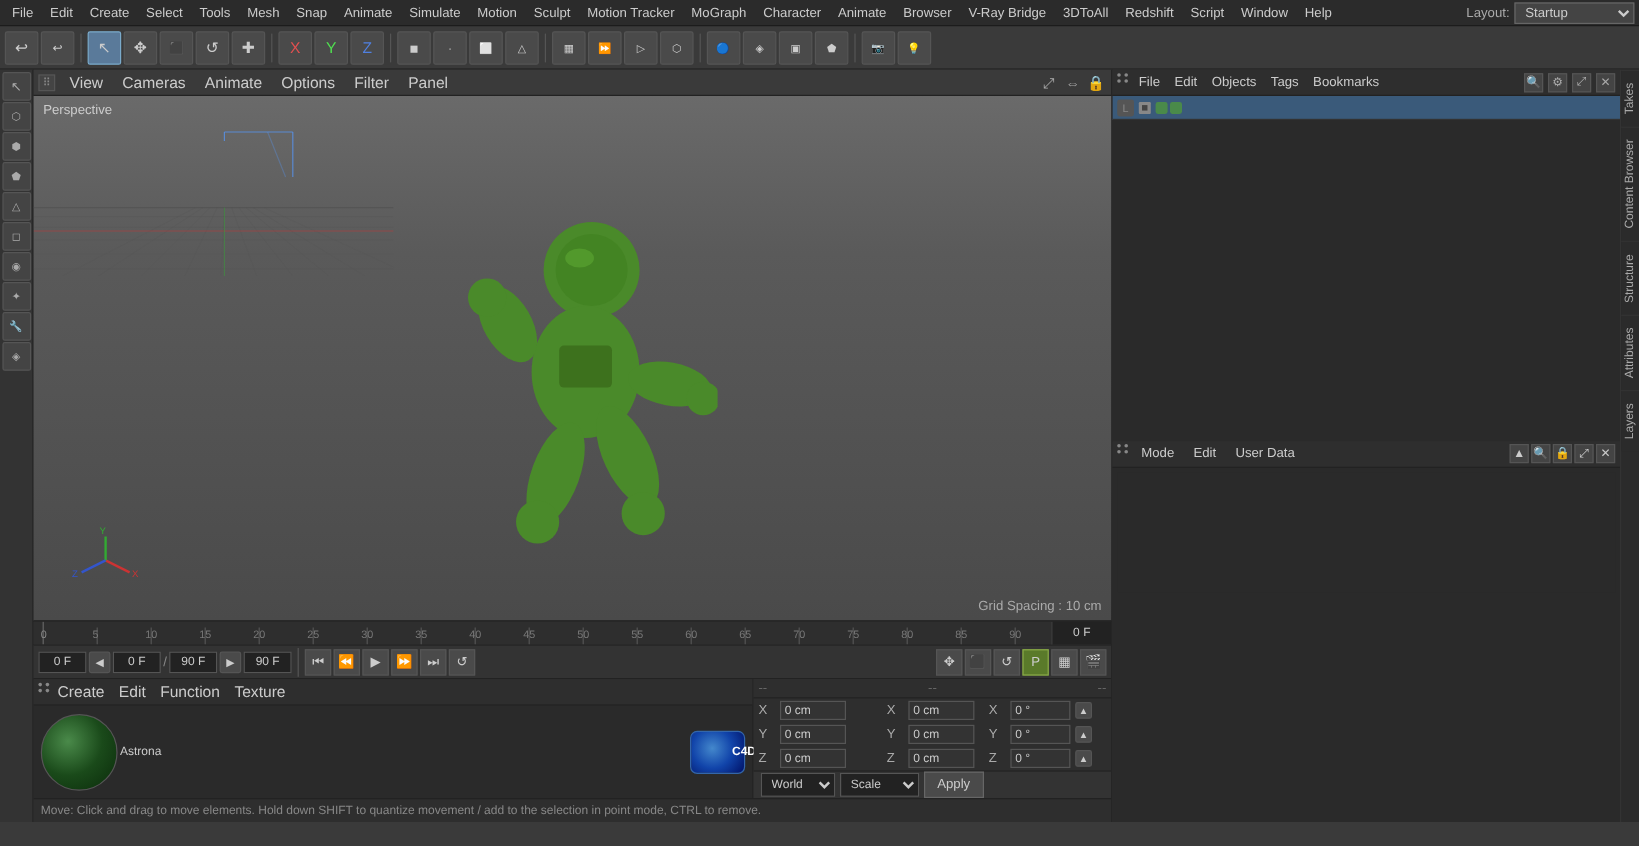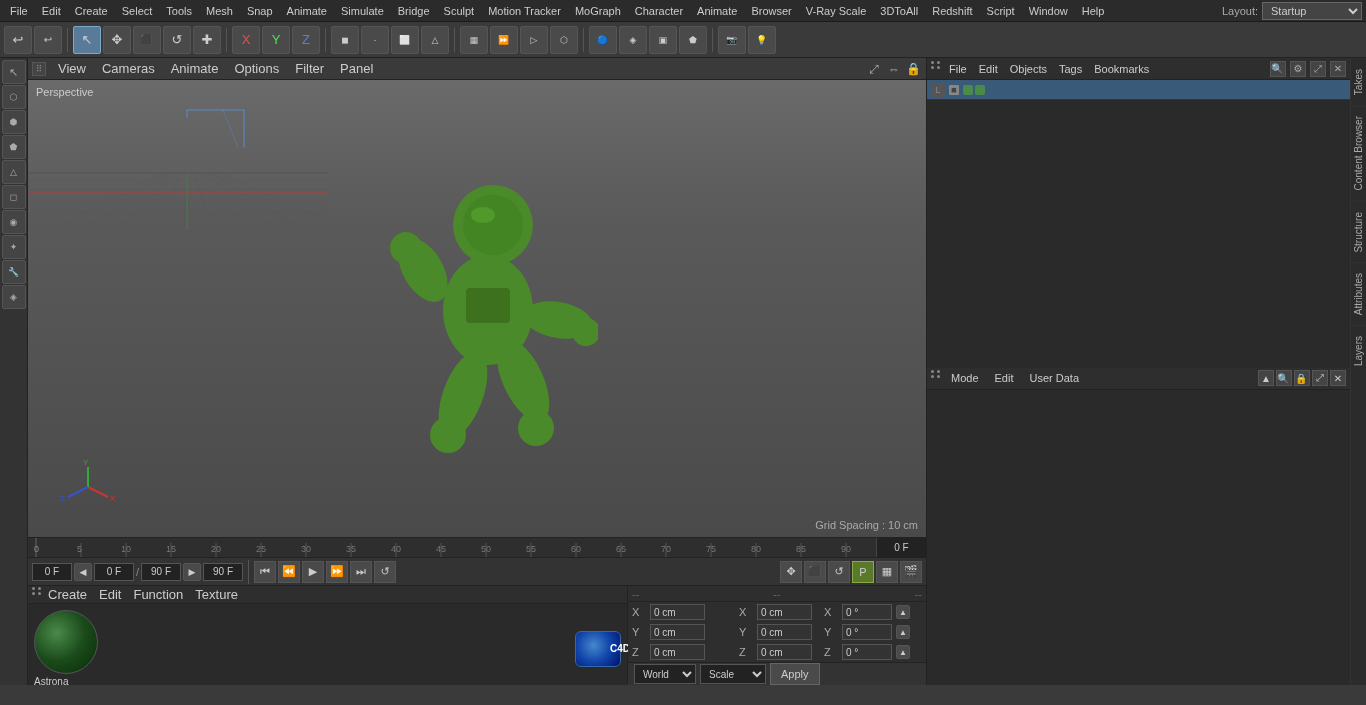--- a/index.html
+++ b/index.html
@@ -438,28 +438,28 @@
   <div id="menu-bar">
     <div class="menu-item">File</div>
     <div class="menu-item">Edit</div>
     <div class="menu-item">Create</div>
     <div class="menu-item">Select</div>
     <div class="menu-item">Tools</div>
     <div class="menu-item">Mesh</div>
     <div class="menu-item">Snap</div>
     <div class="menu-item">Animate</div>
     <div class="menu-item">Simulate</div>
-    <div class="menu-item">Bridge</div>
+    <div class="menu-item">Motion</div>
     <div class="menu-item">Sculpt</div>
     <div class="menu-item">Motion Tracker</div>
     <div class="menu-item">MoGraph</div>
     <div class="menu-item">Character</div>
     <div class="menu-item">Animate</div>
     <div class="menu-item">Browser</div>
-    <div class="menu-item">V-Ray Scale</div>
+    <div class="menu-item">V-Ray Bridge</div>
     <div class="menu-item">3DToAll</div>
     <div class="menu-item">Redshift</div>
     <div class="menu-item">Script</div>
     <div class="menu-item">Window</div>
     <div class="menu-item">Help</div>
     <div class="layout-section">
       <span class="layout-label">Layout:</span>
       <select class="layout-dropdown">
         <option>Startup</option>
         <option>Standard</option>
@@ -697,21 +697,21 @@
                   <div class="dot-grid-dot"></div>
                 </div>
             </div>
             <div class="viewport-menu-item">Create</div>
             <div class="viewport-menu-item">Edit</div>
             <div class="viewport-menu-item">Function</div>
             <div class="viewport-menu-item">Texture</div>
           </div>
 
           <div style="display:flex;align-items:center;padding:6px;gap:6px;flex:1;">
-            <div style="display:flex;flex-direction:column;gap:2px;cursor:pointer;">
+            <div style="display:flex;flex-direction:row;align-items:center;gap:2px;cursor:pointer;">
               <div class="material-thumb"></div>
               <span style="font-size:10px;color:#ccc;">Astrona</span>
             </div>
 
             <div style="margin-left:auto;display:flex;flex-direction:column;align-items:center;">
               <div style="width:36px;height:36px;background:radial-gradient(circle at 40% 40%, #4488cc, #1144aa, #001166);border-radius:6px;border:1px solid #3366aa;display:flex;align-items:center;justify-content:center;padding-left:44px;">
                 <span style="color:#fff;font-size:10px;font-weight:bold;">C4D</span>
               </div>
             </div>
           </div>
@@ -774,20 +774,23 @@
             </select>
             <select class="bottom-dropdown">
               <option>Scale</option>
               <option>Position</option>
             </select>
             <button class="apply-btn">Apply</button>
           </div>
         </div>
       </div>
 
+      <div id="status-bar">
+        <span class="status-text">Move: Click and drag to move elements. Hold down SHIFT to quantize movement / add to the selection in point mode, CTRL to remove.</span>
+      </div>
 
     </div>
 
     <div id="right-panel" style="display:flex;flex-direction:row;">
 
       <div id="right-main">
 
         <div id="objects-panel-header">
           <div style="width:10px;height:16px;cursor:move;">
             <div class="dot-grid-icon">

